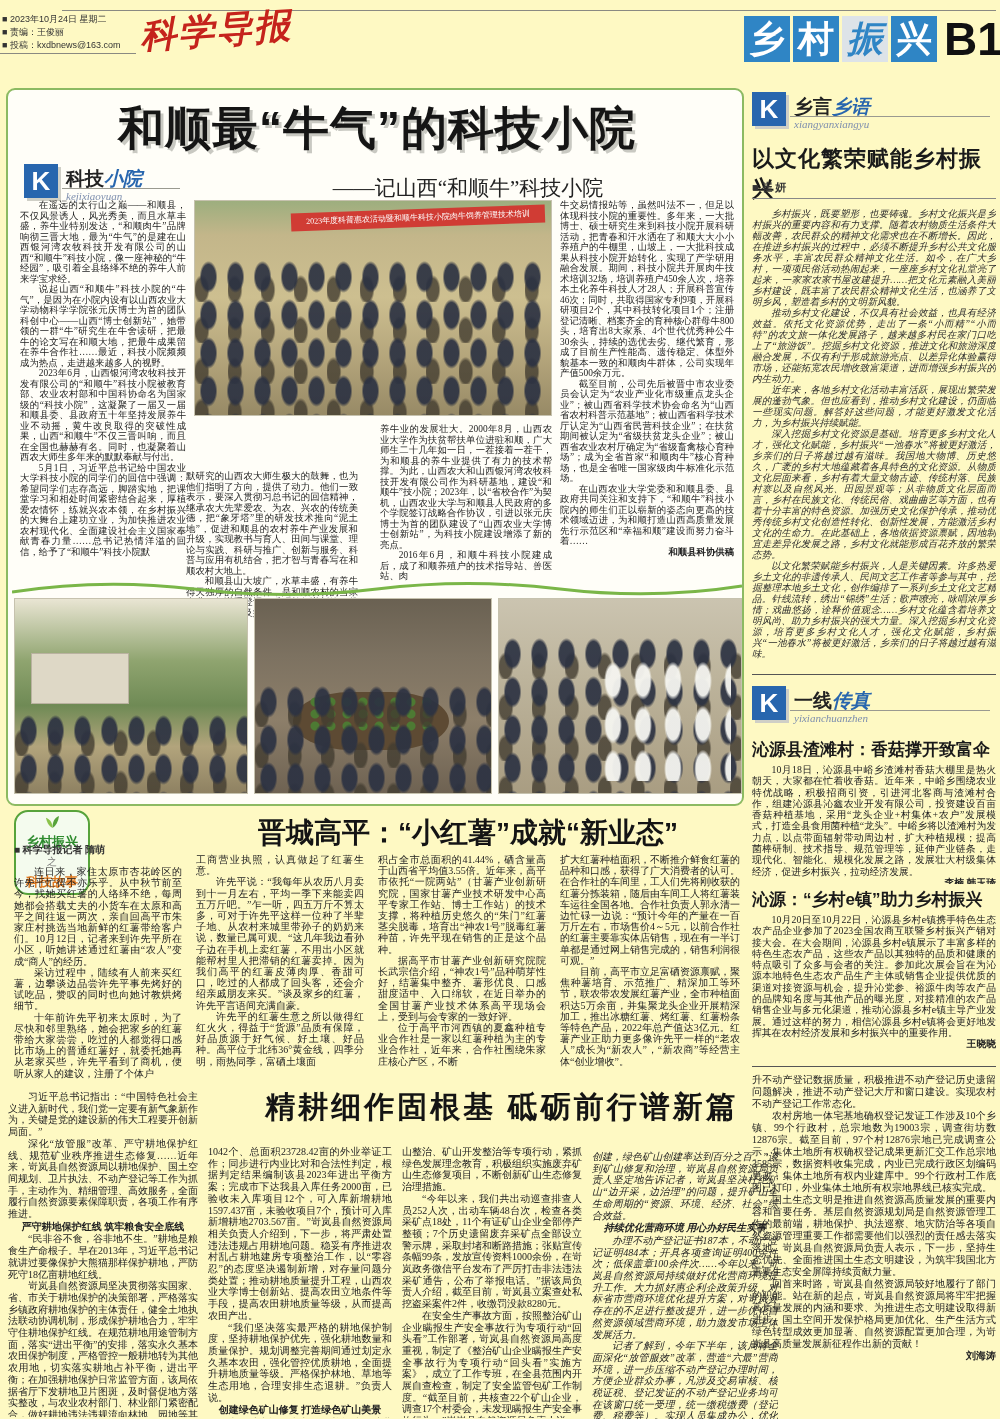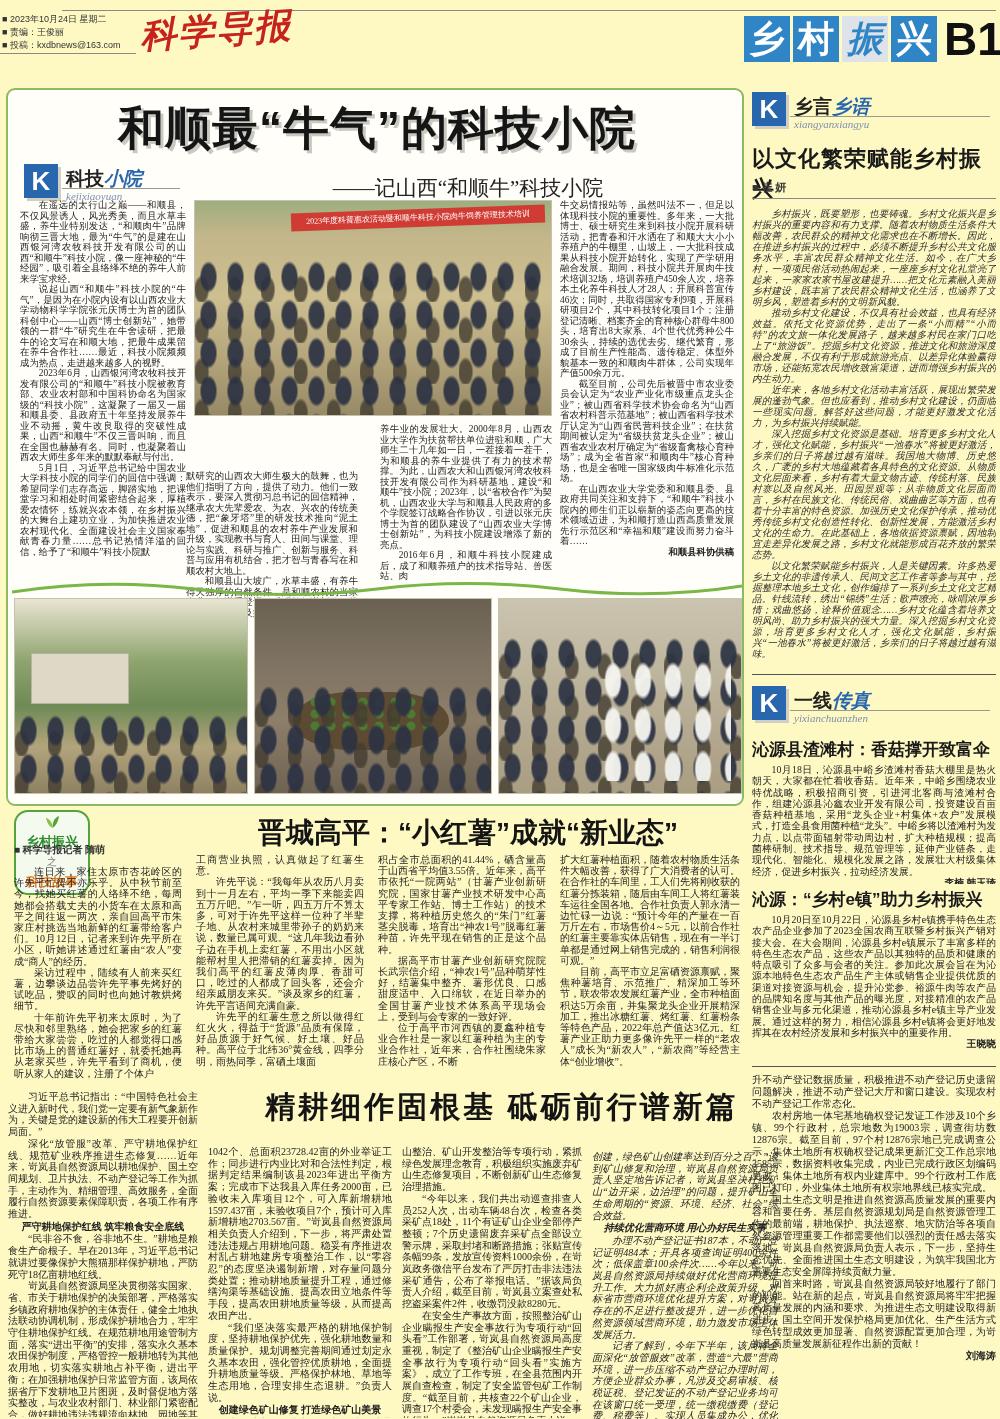--- a/index.html
+++ b/index.html
@@ -250,36 +250,36 @@
         <p class="para cont">工商营业执照，认真做起了红薯生意。</p>
         <p class="para">许先平说：“我每年从农历八月卖到十一月左右，平均一季下来能卖四五万斤吧。”乍一听，四五万斤不算太多，可对于许先平这样一位种了半辈子地、从农村来城里带孙子的奶奶来说，数量已属可观。“这几年我边看孙子边在手机上卖红薯，不用出小区就能帮村里人把滞销的红薯卖掉。因为我们高平的红薯皮薄肉厚、香甜可口，吃过的人都成了回头客，还会介绍亲戚朋友来买。”谈及家乡的红薯，许先平言语间充满自豪。</p>
         <p class="para">许先平的红薯生意之所以做得红红火火，得益于“货源”品质有保障，好品质源于好气候、好土壤、好品种。高平位于北纬36°黄金线，四季分明，雨热同季，富硒土壤面</p>
       </div>
     <div class="txt tech-col" style="left:372px;top:44px;width:168px;height:230px;">
         <p class="para cont">积占全市总面积的41.44%，硒含量高于山西省平均值3.55倍。近年来，高平市依托“一院两站”（甘薯产业创新研究院，国家甘薯产业技术研发中心高平专家工作站、博士工作站）的技术支撑，将种植历史悠久的“朱门”红薯茎尖脱毒，培育出“神农1号”脱毒红薯种苗，许先平现在销售的正是这个品种。</p>
         <p class="para">据高平市甘薯产业创新研究院院长武宗信介绍，“神农1号”品种萌芽性好，结薯集中整齐、薯形优良、口感甜度适中、入口绵软，在近日举办的全国甘薯产业技术体系高平现场会上，受到与会专家的一致好评。</p>
         <p class="para">位于高平市河西镇的夏鑫种植专业合作社是一家以红薯种植为主的专业合作社，近年来，合作社围绕朱家庄核心产区，不断</p>
       </div>
     <div class="txt tech-col" style="left:554px;top:44px;width:180px;height:230px;">
-        <p class="para cont">扩大红薯种植面积，随着农村物质生活条件大幅改善，获得了广大消费者的认可。在合作社的车间里，工人们先将刚收获的红薯分拣装箱，随后由车间工人将红薯装车运往全国各地。合作社负责人郭永清一边忙碌一边说：“预计今年的产量在一百万斤左右，市场售价4～5元，以前合作社的红薯主要靠实体店销售，现在有一半订单都是通过网上销售完成的，销售利润很可观。”</p>
+        <p class="para cont">扩大红薯种植面积，不断推介鲜食红薯的品种和口感，获得了广大消费者的认可。在合作社的车间里，工人们先将刚收获的红薯分拣装箱，随后由车间工人将红薯装车运往全国各地。合作社负责人郭永清一边忙碌一边说：“预计今年的产量在一百万斤左右，市场售价4～5元，以前合作社的红薯主要靠实体店销售，现在有一半订单都是通过网上销售完成的，销售利润很可观。”</p>
         <p class="para">目前，高平市立足富硒资源禀赋，聚焦种薯培育、示范推广、精深加工等环节，联农带农发展红薯产业，全市种植面积达5万余亩，并集聚龙头企业开展精深加工，推出冰糖红薯、烤红薯、红薯粉条等特色产品，2022年总产值达3亿元。红薯产业正助力更多像许先平一样的“老农人”成长为“新农人”，“新农商”等经营主体“创业增收”。</p>
       </div>
   </div>
 
   <h1 class="abs" id="bottom-headline">精耕细作固根基 砥砺前行谱新篇</h1>
 
   <div class="txt bot-col" style="left:8px;top:1091px;width:190px;height:326px;">
       <p class="para">习近平总书记指出：“中国特色社会主义进入新时代，我们党一定要有新气象新作为，关键是党的建设新的伟大工程要开创新局面。”</p>
       <p class="para">深化“放管服”改革、严守耕地保护红线、规范矿业秩序推进生态修复……近年来，岢岚县自然资源局以耕地保护、国土空间规划、卫片执法、不动产登记等工作为抓手，主动作为、精细管理、高效服务，全面履行自然资源要素保障职责，各项工作有序推进。</p>
       <p class="col-subhead">严守耕地保护红线 筑牢粮食安全底线</p>
       <p class="para">“民非谷不食，谷非地不生。”耕地是粮食生产命根子。早在2013年，习近平总书记就讲过要像保护大熊猫那样保护耕地，严防死守18亿亩耕地红线。</p>
       <p class="para">岢岚县自然资源局坚决贯彻落实国家、省、市关于耕地保护的决策部署，严格落实乡镇政府耕地保护的主体责任，健全土地执法联动协调机制，形成保护耕地合力，牢牢守住耕地保护红线。在规范耕地用途管制方面，落实“进出平衡”的安排，落实永久基本农田保护制度，严格管控一般耕地转为其他农用地，切实落实耕地占补平衡，进出平衡；在加强耕地保护日常监管方面，该局依据省厅下发耕地卫片图斑，及时督促地方落实整改，与农业农村部门、林业部门紧密配合，做好耕地违法违规流向林地、园地等其他农用地和农业设施建设用地行为监管、整治工作。</p>
     </div>
   <div class="txt bot-col" style="left:208px;top:1146px;width:184px;height:272px;">
-      <p class="para cont">1042个、总面积23728.42亩的外业举证工作；同步进行内业比对和合法性判定，根据判定结果编制该县2023年进出平衡方案；完成市下达我县入库任务2000亩，已验收未入库项目12个，可入库新增耕地1597.437亩，未验收项目7个，预计可入库新增耕地2703.567亩。”岢岚县自然资源局相关负责人介绍到，下一步，将严肃处置违法违规占用耕地问题。稳妥有序推进农村乱占耕地建房专项整治工作，以“零容忍”的态度坚决遏制新增，对存量问题分类处置；推动耕地质量提升工程，通过修缮沟渠等基础设施、提高农田立地条件等手段，提高农田耕地质量等级，从而提高农田产出。</p>
+      <p class="para cont">1042个、总面积23728.42亩的外业举证工作；同步进行内业比对和合法性判定，根据判定结果编制该县2023年进出平衡方案；完成市下达我县入库任务2000亩，已验收未入库项目12个，可入库新增耕地1597.437亩，未验收项目7个，预计可入库新增耕地2703.567亩。”岢岚县自然资源局相关负责人介绍到，下一步，将严肃处置违法违规占用耕地问题。稳妥有序推进农村乱占耕地建房专项整治工作，以“零容忍”的态度坚决遏制新增，对存量问题分类处置；推动耕地质量提升工程，山西农业大学博士创新站、提高农田立地条件等手段，提高农田耕地质量等级，从而提高农田产出。</p>
       <p class="para">“我们坚决落实最严格的耕地保护制度，坚持耕地保护优先，强化耕地数量和质量保护。规划调整完善期间通过划定永久基本农田，强化管控优质耕地，全面提升耕地质量等级。严格保护林地、草地等生态用地，合理安排生态退耕。”负责人说。</p>
       <p class="col-subhead">创建绿色矿山修复 打造绿色矿山美景</p>
       <p class="para">山西矿产资源丰富。随着前些年矿业迅速发展，大规模的开采同时带来了生态环境问题。近年来，岢岚县自然资源局不断推进非金属矿</p>
     </div>
   <div class="txt bot-col" style="left:402px;top:1146px;width:180px;height:272px;">
       <p class="para cont">山整治、矿山开发整治等专项行动，紧抓绿色发展理念教育，积极组织实施废弃矿山生态修复项目，不断创新矿山生态修复治理措施。</p>
       <p class="para">“今年以来，我们共出动巡查排查人员252人次，出动车辆48台次，检查各类采矿点18处，11个有证矿山企业全部停产整顿；7个历史遗留废弃采矿点全部设立警示牌，采取封堵和断路措施；张贴宣传条幅99条，发放宣传资料1000余份，在岢岚政务微信平台发布了严厉打击非法违法采矿通告，公布了举报电话。”据该局负责人介绍，截至目前，岢岚县立案查处私挖盗采案件2件，收缴罚没款8280元。</p>
       <p class="para">在安全生产事故方面，按照整治矿山企业瞒报生产安全事故行为专项行动“回头看”工作部署，岢岚县自然资源局高度重视，制定了《整治矿山企业瞒报生产安全事故行为专项行动“回头看”实施方案》，成立了工作专班，在全县范围内开展自查检查，制定了安全监管包矿工作制度。“截至目前，共核查22个矿山企业，调查17个村委会，未发现瞒报生产安全事故行为。”岢岚县自然资源局负责人说。</p>
     </div>
   <div class="txt bot-col" style="left:592px;top:1151px;width:186px;height:272px;font-style:italic;">

